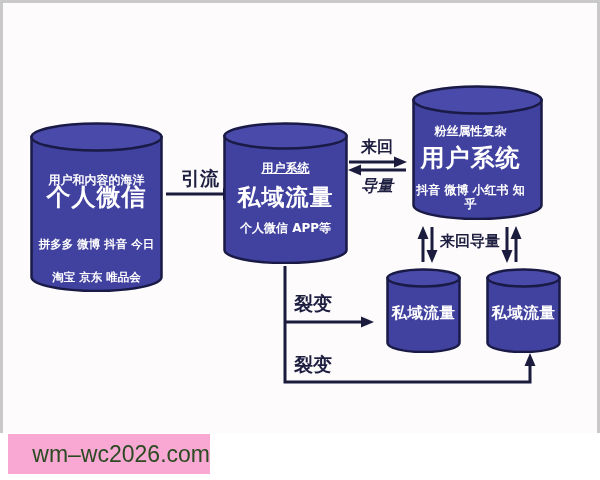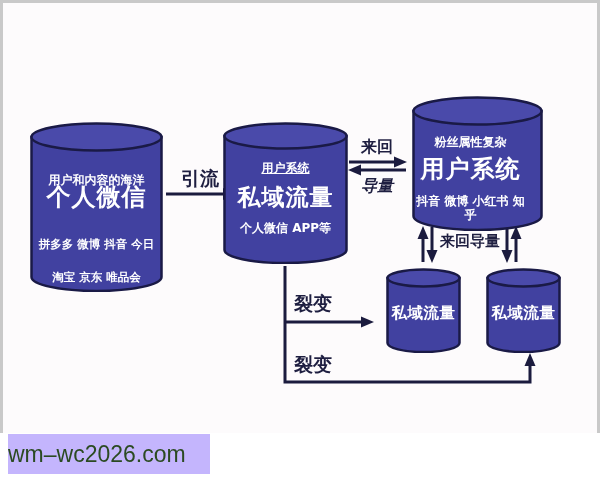--- a/index.html
+++ b/index.html
@@ -16,21 +16,21 @@
   .title-big { font-size:24px; letter-spacing:1px; }
   .title-mid { font-size:23px; letter-spacing:1px; }
   .title-sm  { font-size:15.5px; letter-spacing:0.5px; }
   .sub   { font-size:12px; }
   .listline { font-size:11.5px; }
   .lbl { position:absolute; color:#1e1e40; font-weight:bold; text-align:center; }
   .lbl-lg { font-size:19px;text-align:center; }
   .lbl-md { font-size:16px; }
   .lbl-sm { font-size:15px; }
   .watermark { position:absolute; left:8px; top:434px; width:202px; height:40px;
-    background:#c4b5fd; color:#2b4a22; font-size:23px; display:flex; align-items:center; justify-content:flex-start;
+    background:#f9a8d4; color:#2b4a22; font-size:23px; display:flex; align-items:center; justify-content:flex-end;
     font-family:"Liberation Sans", sans-serif; }
 </style>
 </head>
 <body>
 
 <div class="canvas">
   <div class="diagram-area"></div>
 
   <svg class="connectors" width="600" height="480" viewBox="0 0 600 480" fill="none" stroke="#1b1b3e" stroke-width="3">
 
@@ -71,21 +71,21 @@
   <div class="cyl" style="left:223px; top:122px; width:125px; height:142px;">
     <svg width="125" height="142" viewBox="0 0 125 142">
       <path d="M1.5 14 L1.5 128 A61 13 0 0 0 123.5 128 L123.5 14 Z" fill="#4141a0" stroke="#1a1a46" stroke-width="2.5"></path>
       <ellipse cx="62.5" cy="14" rx="61" ry="12.5" fill="#4a4aaa" stroke="#1a1a46" stroke-width="2.5"></ellipse>
     </svg>
     <div class="txt tag" style="top:40px;text-decoration:underline;">用户系统</div>
     <div class="txt title-mid" style="top:62px;">私域流量</div>
     <div class="txt sub" style="top:100px;">个人微信 APP等</div>
   </div>
 
-  <div class="cyl" style="left:412px; top:96px; width:117px; height:135px;">
+  <div class="cyl" style="left:412px; top:85px; width:117px; height:135px;">
     <svg width="131" height="135" viewBox="0 0 131 135">
       <path d="M1.5 15 L1.5 120 A64 14 0 0 0 129.5 120 L129.5 15 Z" fill="#4141a0" stroke="#1a1a46" stroke-width="2.5"></path>
       <ellipse cx="65.5" cy="15" rx="64" ry="13.5" fill="#4a4aaa" stroke="#1a1a46" stroke-width="2.5"></ellipse>
     </svg>
     <div class="txt tag" style="top:40px;">粉丝属性复杂</div>
     <div class="txt title-big" style="top:60px;">用户系统</div>
     <div class="txt sub" style="top:99px;">抖音 微博 小红书 知乎</div>
   </div>
 
   <div class="cyl" style="left:386px; top:268px; width:75px; height:85px;">

